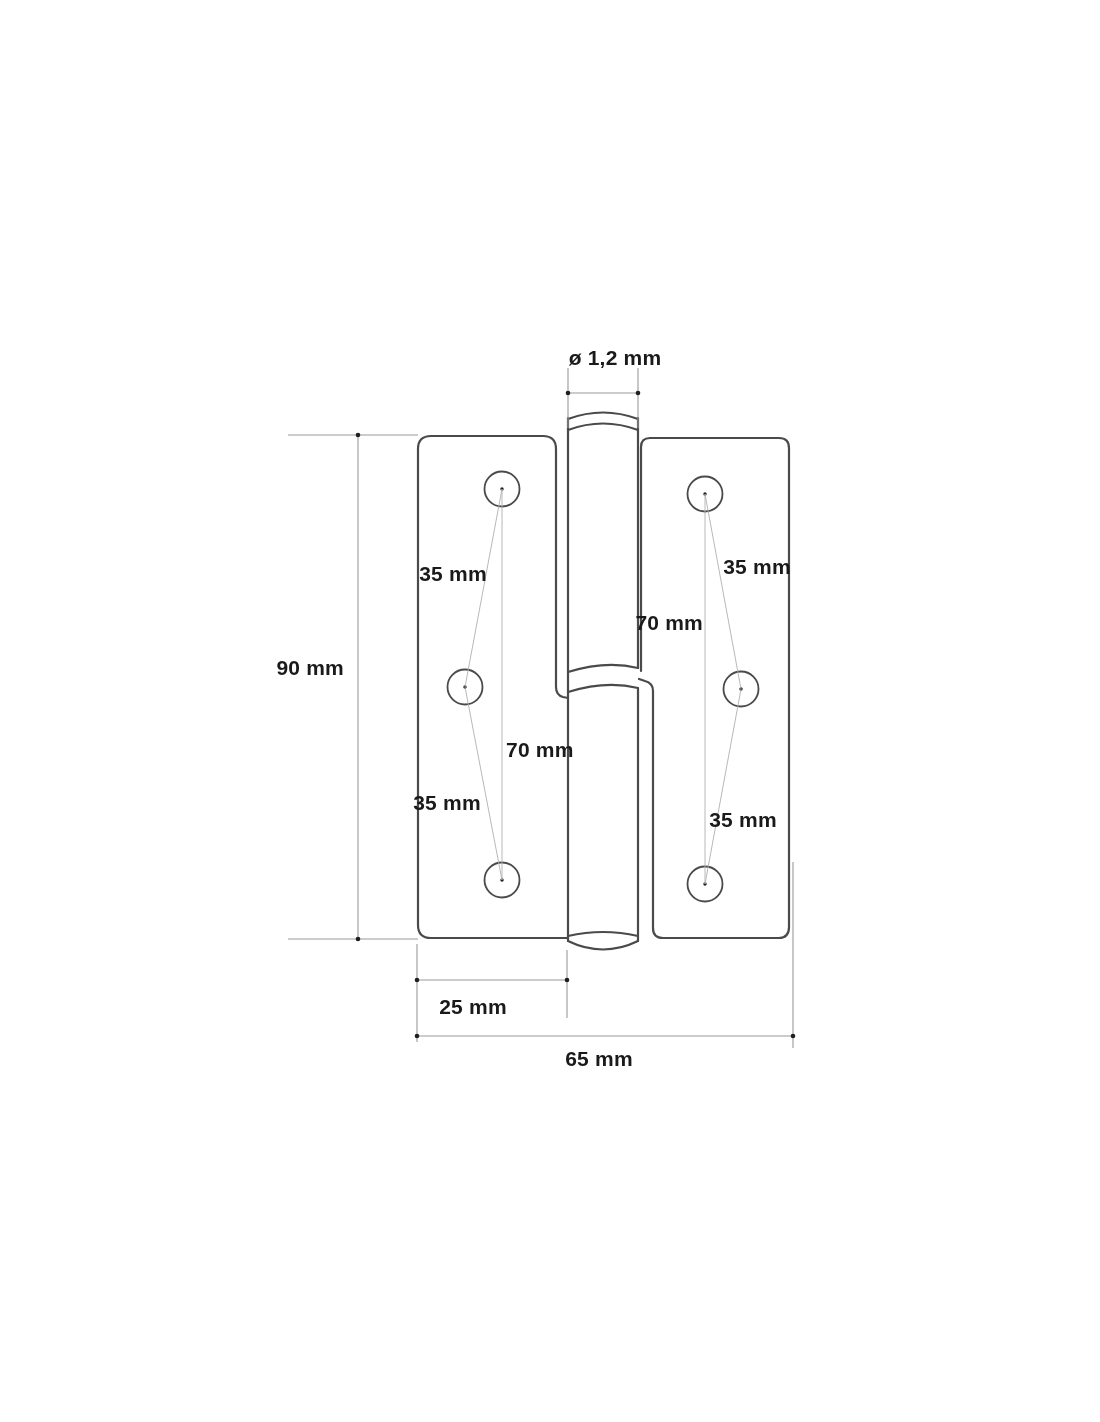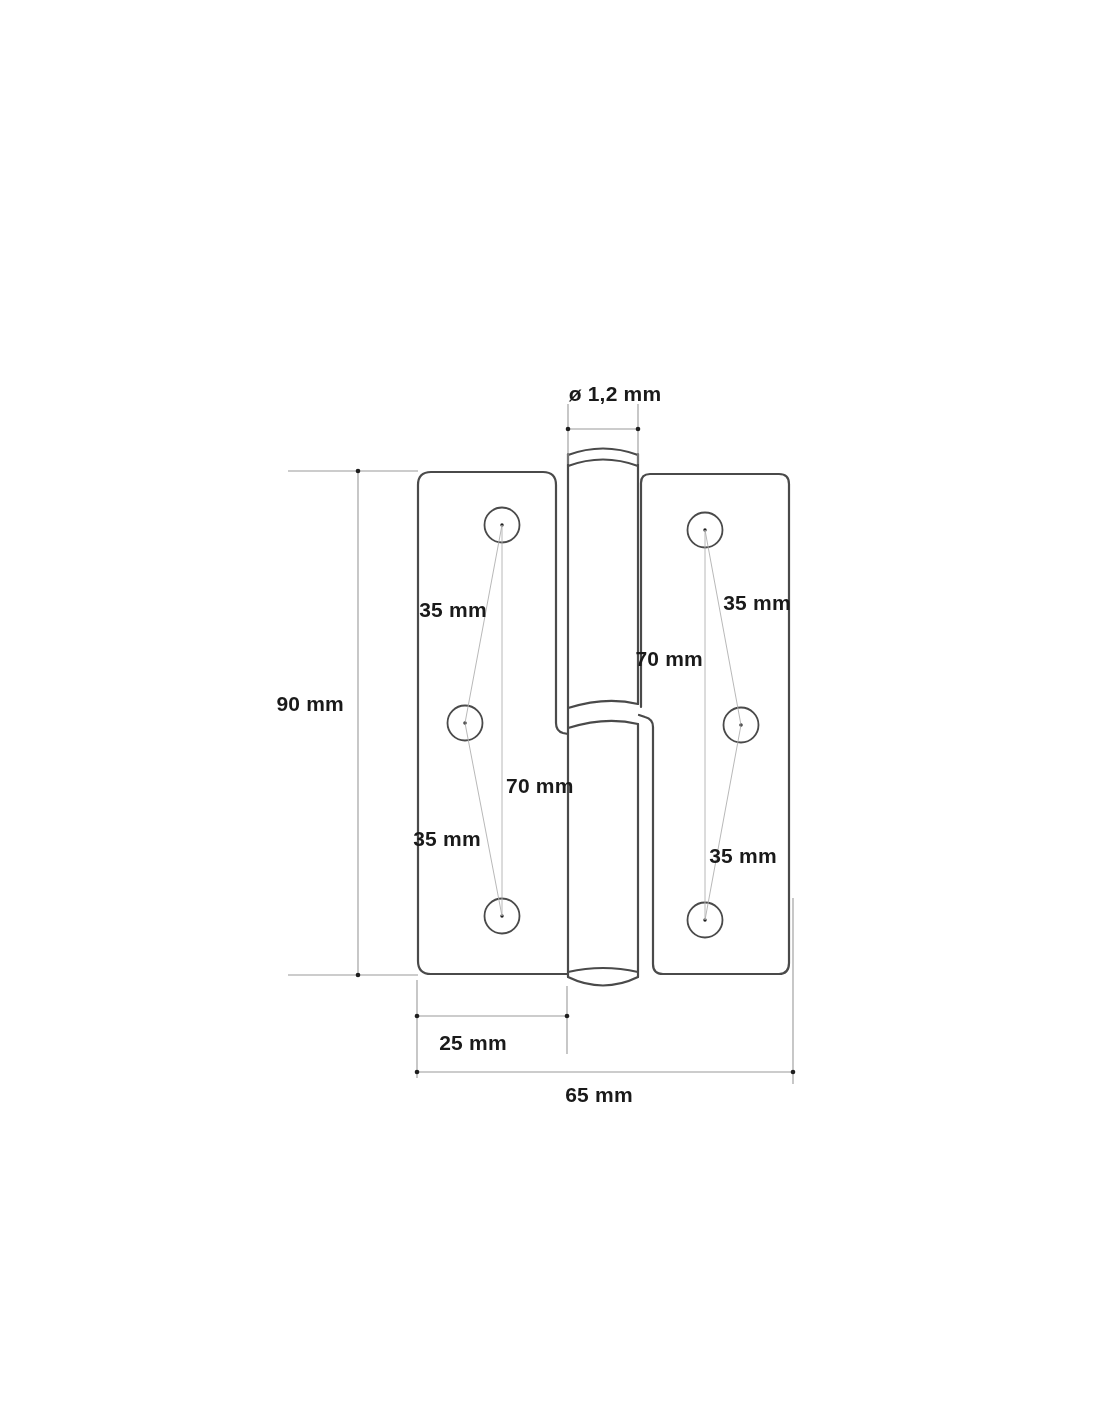--- a/index.html
+++ b/index.html
@@ -6,21 +6,20 @@
     margin: 0;
     padding: 0;
     background: #ffffff;
   }
   .canvas {
     position: relative;
     width: 1100px;
     height: 1190px;
     background: var(--background, #ffffff);
     font-family: "Liberation Sans", "DejaVu Sans", sans-serif;
-    margin-top: 36px;
   }
   svg { display: block; }
   .outline {
     fill: none;
     stroke: var(--outline, #4a4a4a);
     stroke-width: 2.2;
     stroke-linecap: round;
   }
   .hole {
     fill: none;

